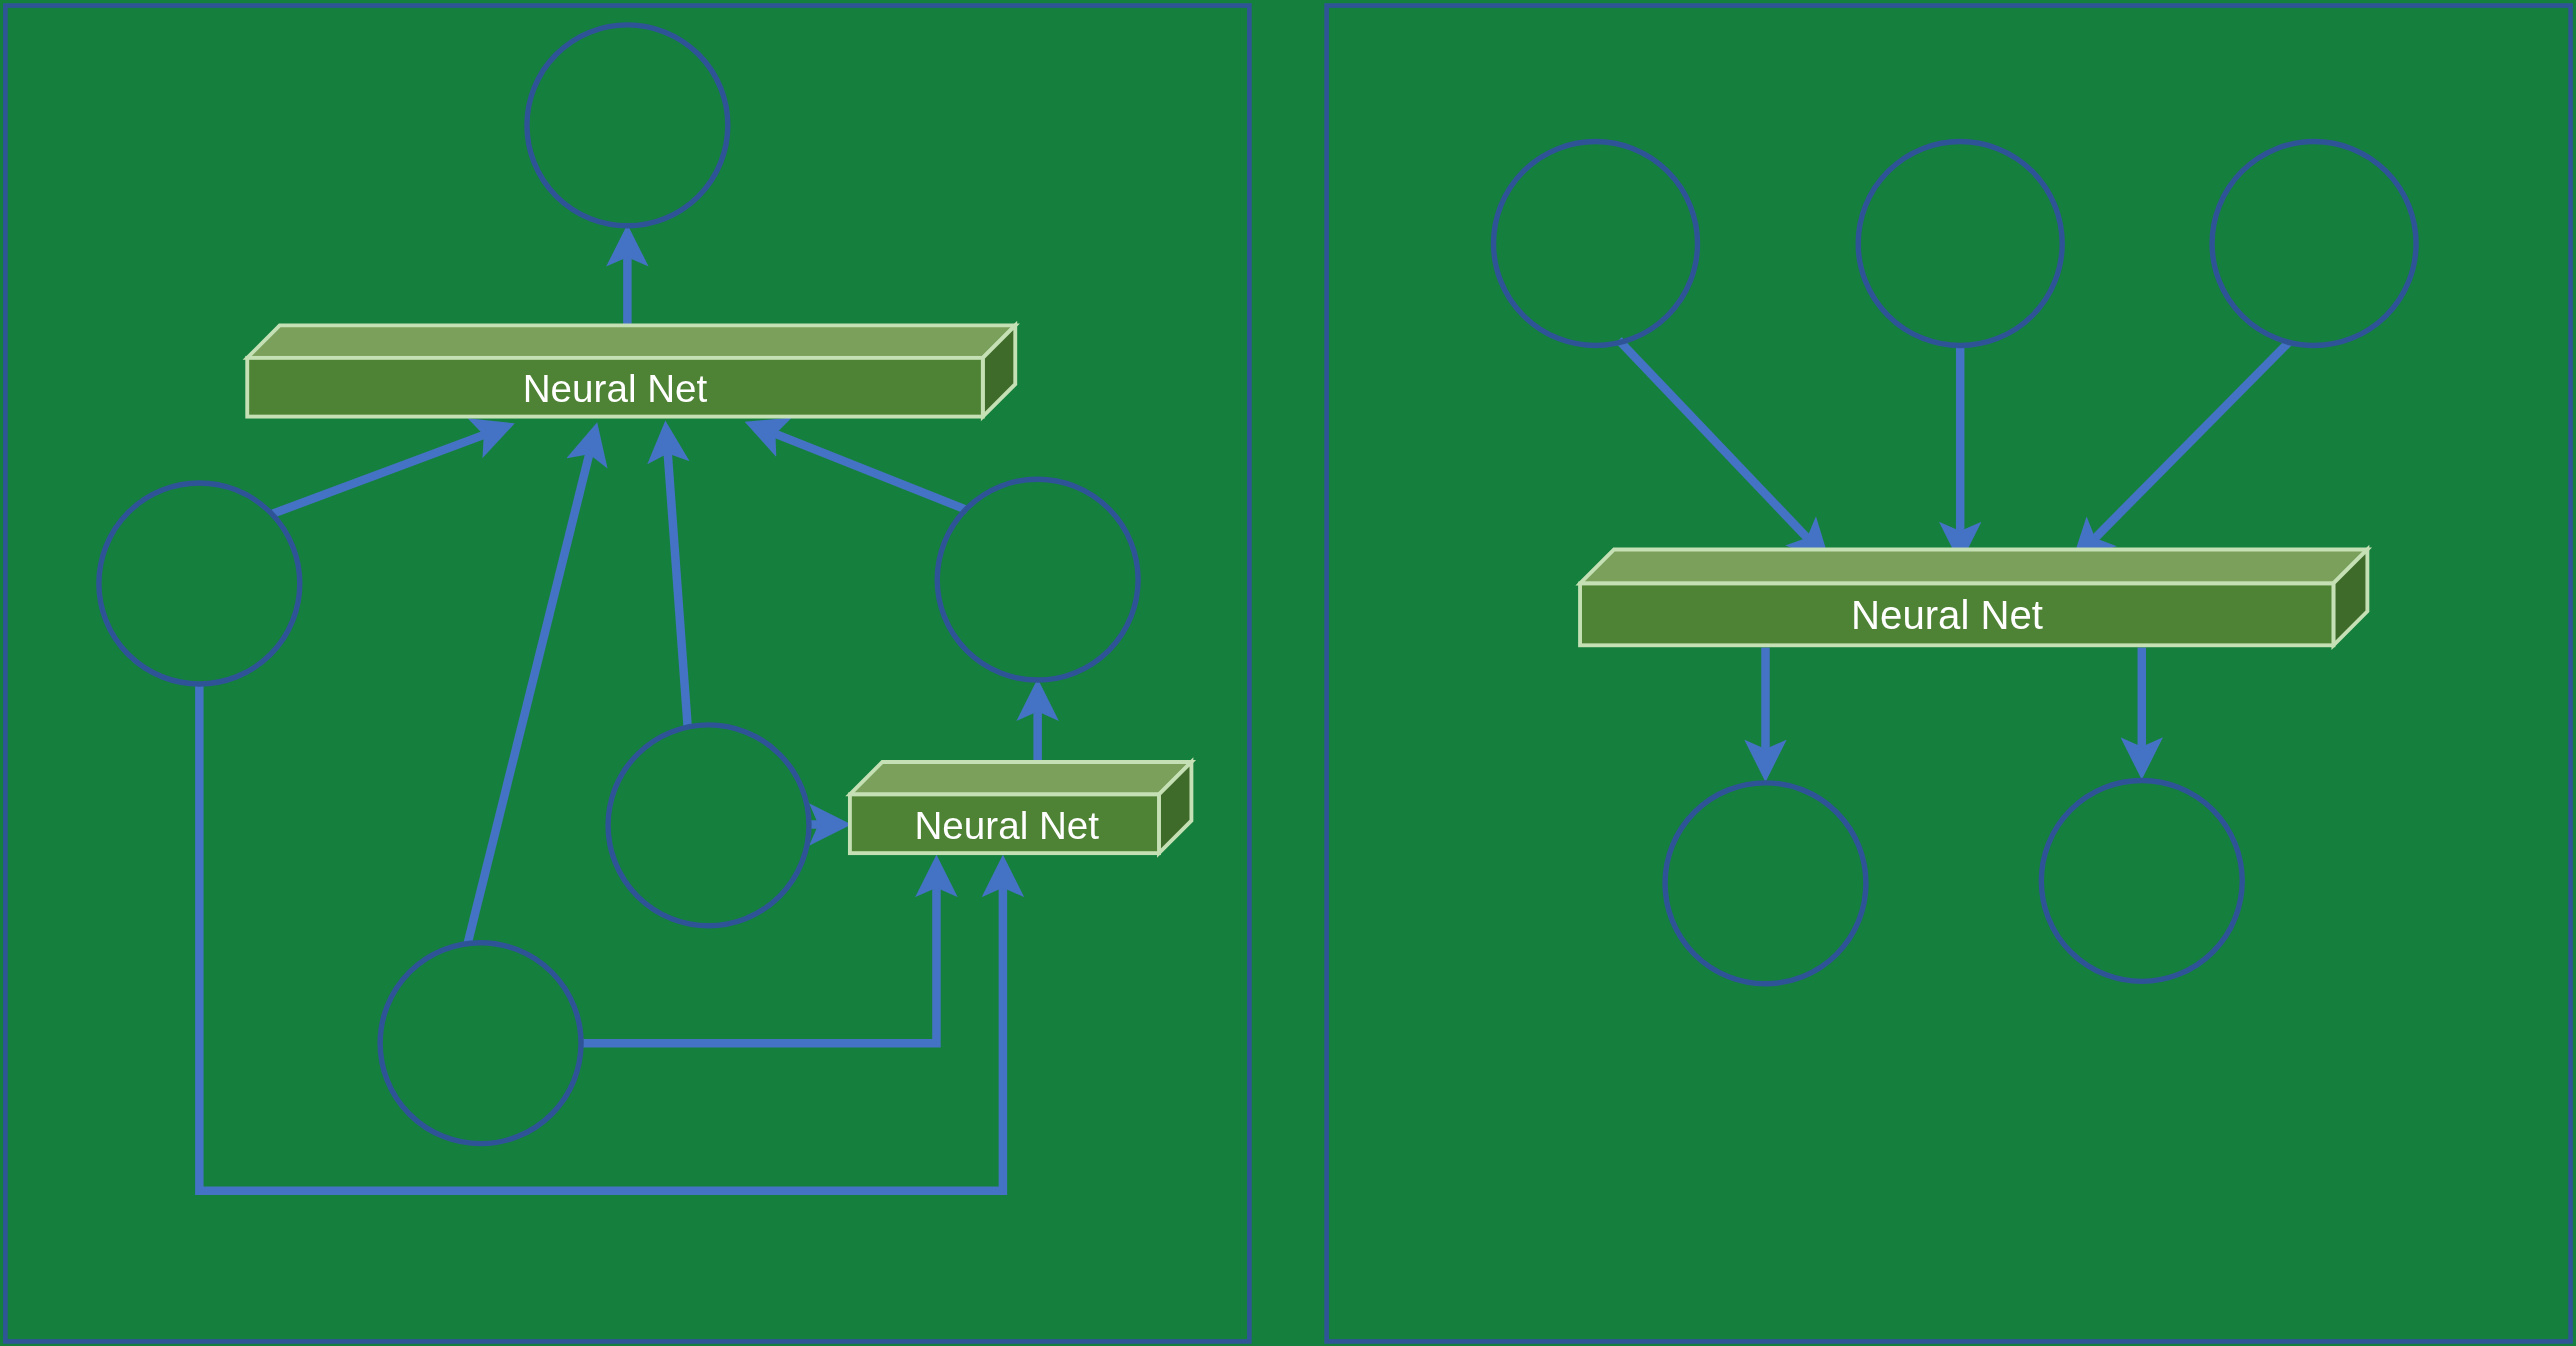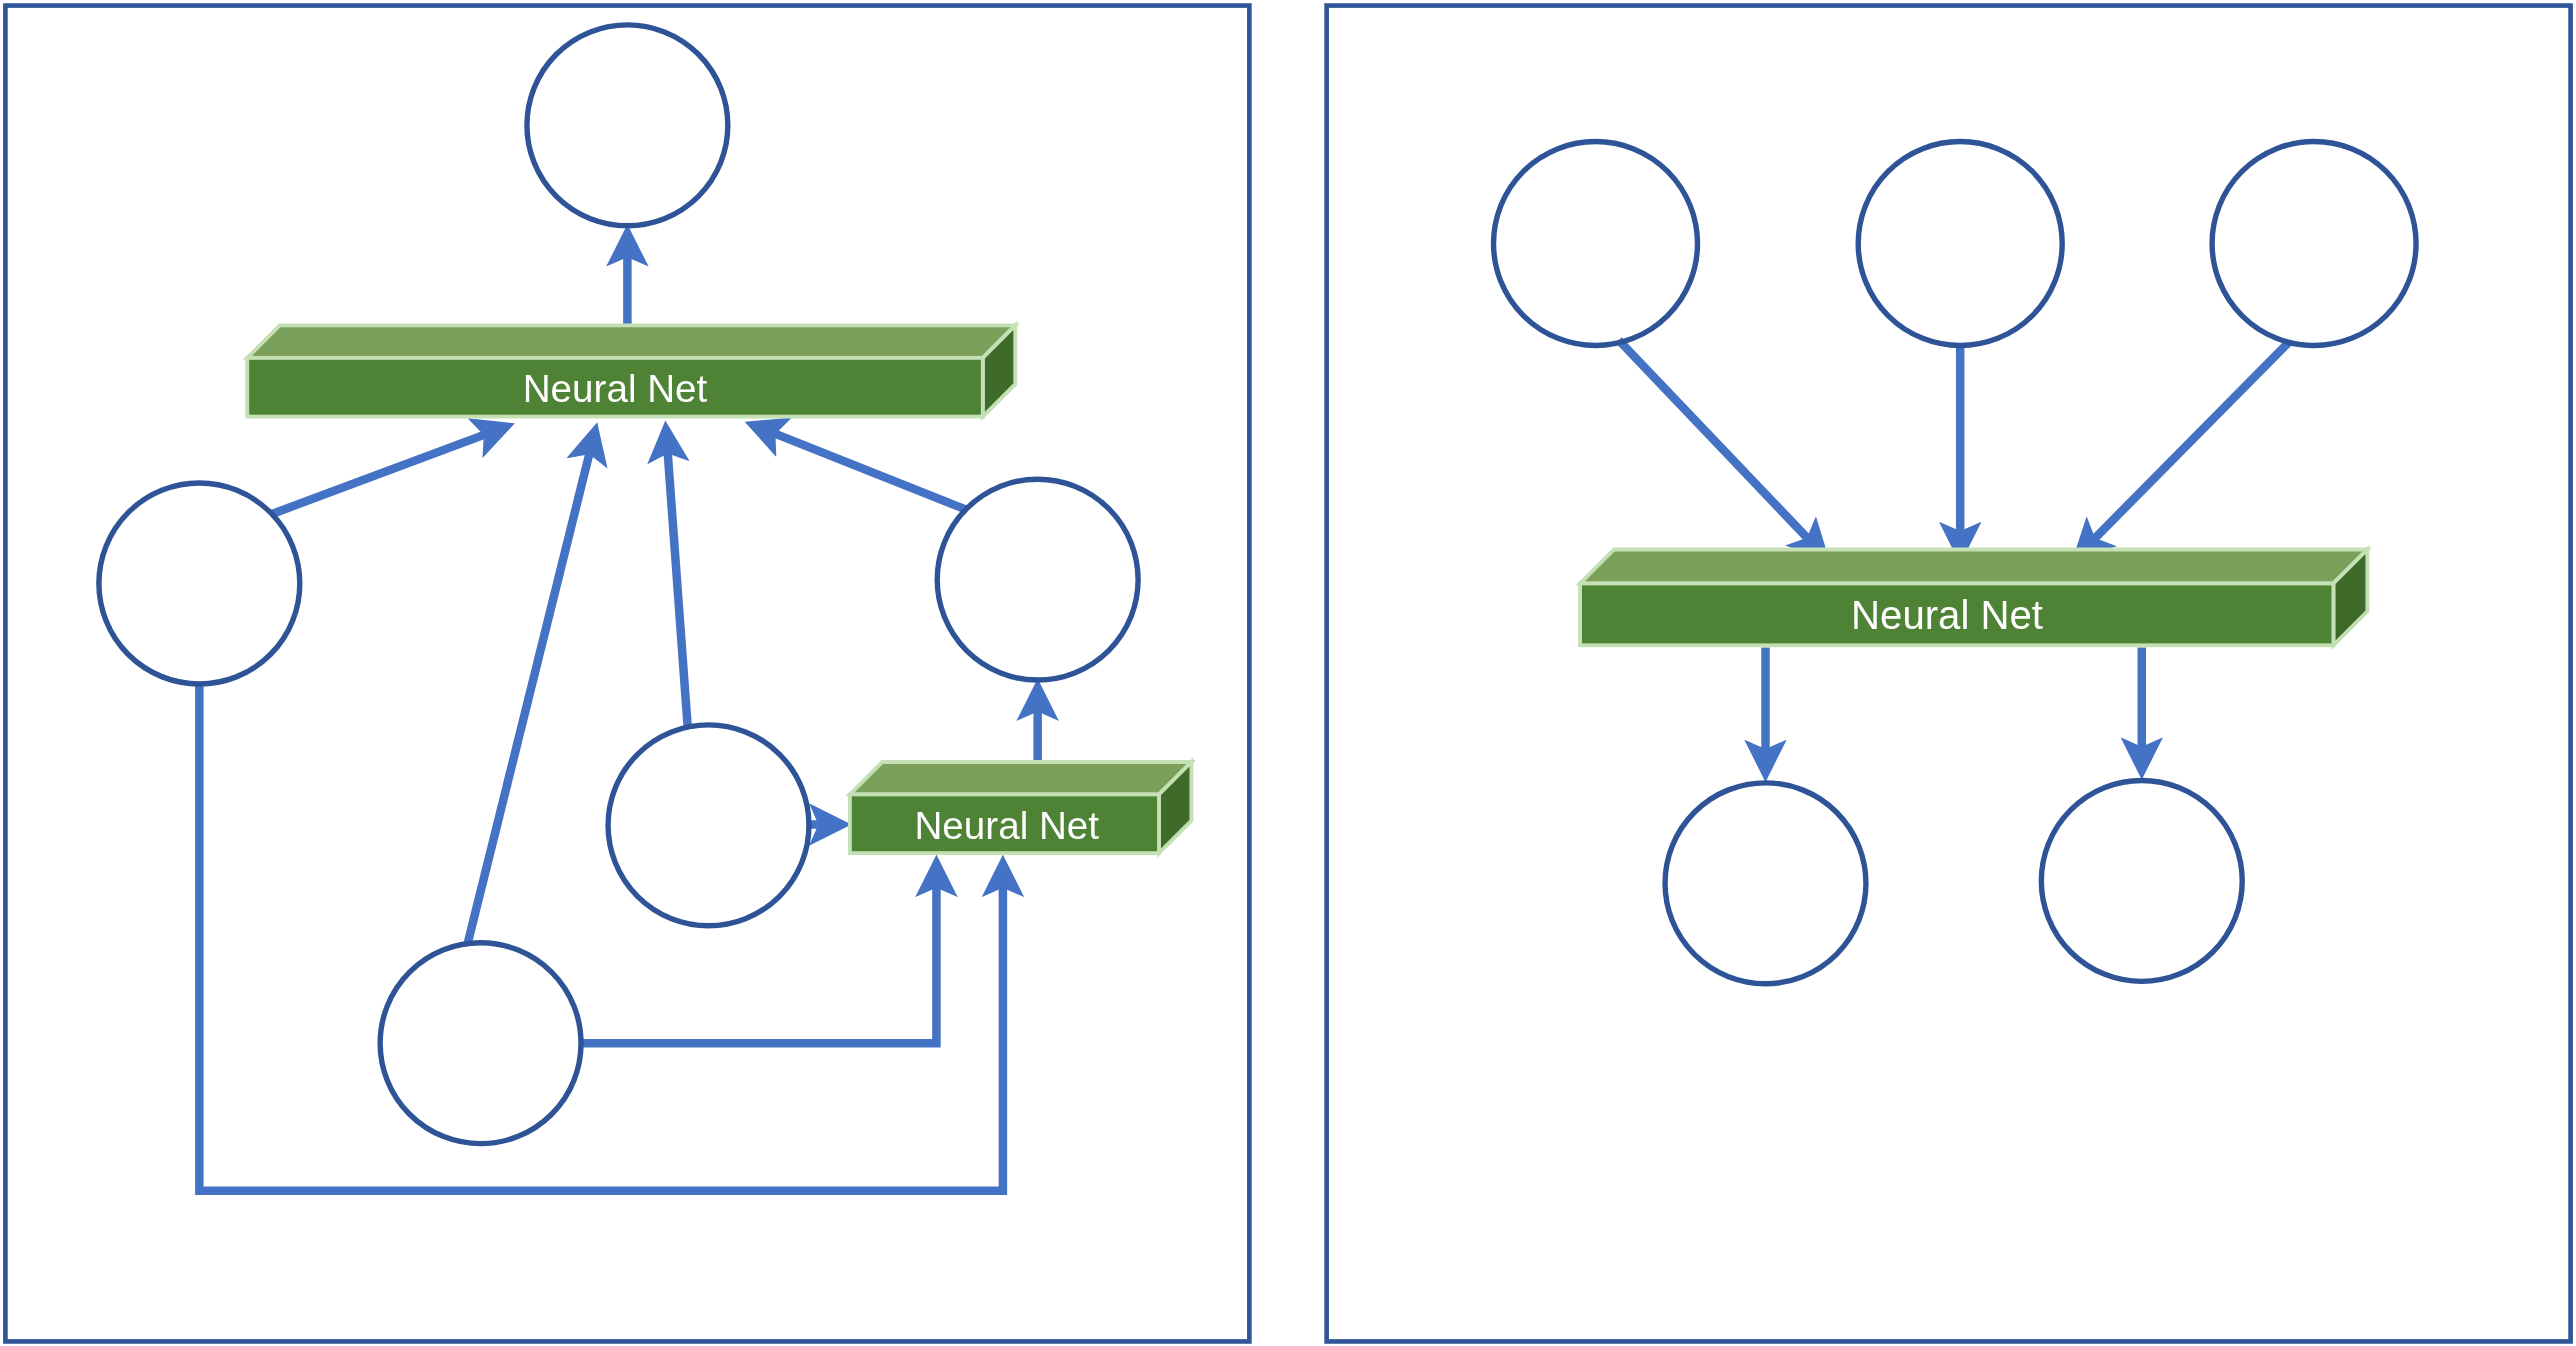--- a/index.html
+++ b/index.html
@@ -10,21 +10,21 @@
   body {
     width: 2576px;
     height: 1347px;
     overflow: hidden;
     font-family: "Liberation Sans", sans-serif;
   }
   #stage {
     position: relative;
     width: 2576px;
     height: 1347px;
-    background: #ffffff;
+    background: #15803d;
   }
   svg.canvas {
     position: absolute;
     top: 0;
     left: 0;
     width: 2576px;
     height: 1347px;
     display: block;
   }
   .nn-label {

